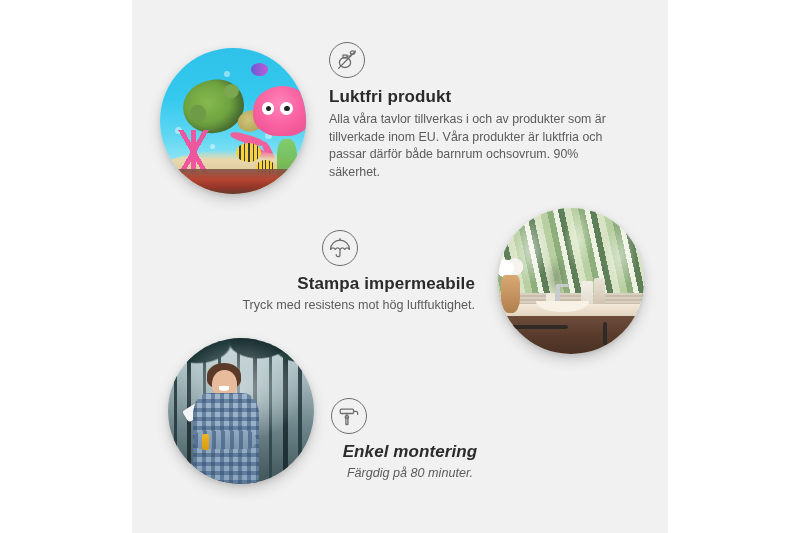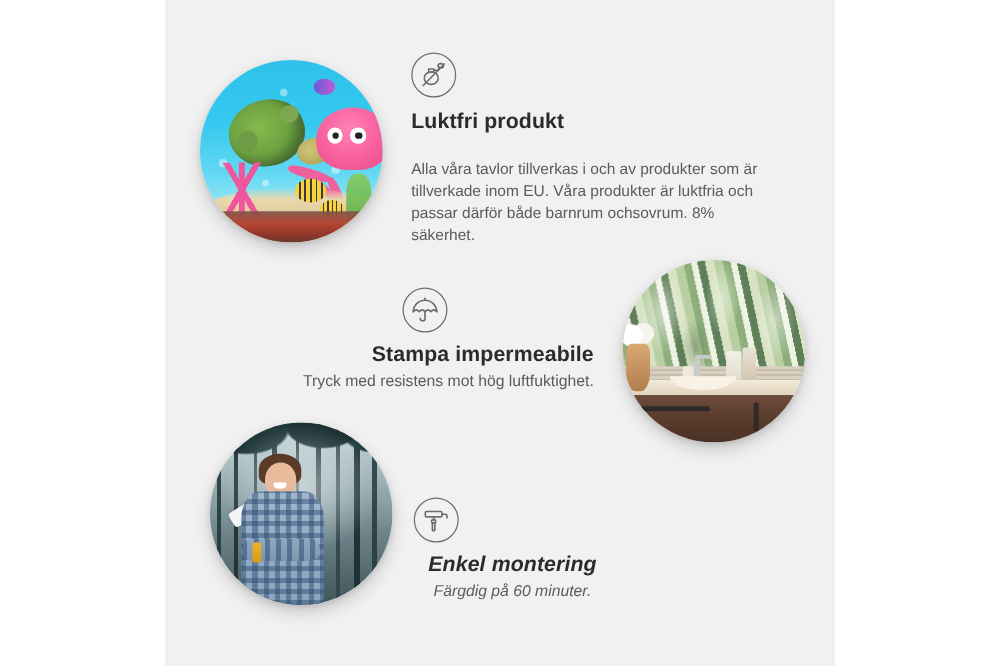--- a/index.html
+++ b/index.html
@@ -275,21 +275,21 @@
   }
   .f-body {
     font-size: 12.4px;
     line-height: 17.5px;
     color: #5b5b5b;
   }
 
   
   #feat-odour { left: 329px; top: 42px; width: 296px; }
   #feat-odour .icon-circle { margin-bottom: 9px; }
-  #feat-odour .f-title { margin-bottom: 20px; }
+  #feat-odour .f-title { margin-bottom: 4px; }
 
   
   #feat-water { left: 205px; top: 230px; width: 270px; text-align: right; }
   #feat-water .icon-wrap { display:flex; justify-content:center; }
   #feat-water .icon-circle { margin-bottom: 8px; }
   #feat-water .f-title { margin-bottom: 3px; }
   #feat-water .f-body { font-size: 12.6px; }
 
   
   #feat-mount { left: 300px; top: 398px; width: 220px; text-align: center; font-style: italic; }
@@ -339,21 +339,21 @@
         <svg width="24" height="24" viewBox="0 0 24 24" fill="none" stroke="#6d6d6d" stroke-width="1.3" stroke-linecap="round">
           <ellipse cx="10" cy="14.5" rx="5.6" ry="5"></ellipse>
           <path d="M8 7.2h4v2.6H8z"></path>
           <path d="M12 8.2h2.6c1 0 1.6-.7 1.6-1.7V5.6"></path>
           <ellipse cx="17.6" cy="4.6" rx="2.2" ry="1.7"></ellipse>
           <line x1="3.6" y1="20.4" x2="20.4" y2="3.2"></line>
         </svg>
       </div>
     </div>
     <div class="f-title">Luktfri produkt</div>
-    <div class="f-body">Alla våra tavlor tillverkas i och av produkter som är tillverkade inom EU. Våra produkter är luktfria och passar därför både barnrum ochsovrum. 8% säkerhet.</div>
+    <div class="f-body">Alla våra tavlor tillverkas i och av produkter som är tillverkade inom EU. Våra produkter är luktfria och passar därför både barnrum ochsovrum. 90% säkerhet.</div>
   </div>
 
   <div class="feature" id="feat-water">
     <div class="icon-wrap">
       <div class="icon-circle">
         <svg width="24" height="24" viewBox="0 0 24 24" fill="none" stroke="#6d6d6d" stroke-width="1.3" stroke-linecap="round" stroke-linejoin="round">
           <path d="M2.6 13.4C2.6 8.3 6.8 4.2 12 4.2s9.4 4.1 9.4 9.2"></path>
           <path d="M2.6 13.4c1.6-2 3.2-2 4.7 0 1.6-2 3.2-2 4.7 0 1.6-2 3.2-2 4.7 0 1.6-2 3.2-2 4.7 0"></path>
           <line x1="12" y1="4.2" x2="12" y2="2.6"></line>
           <path d="M12 13.4v5.3a1.9 1.9 0 0 1-3.8 0"></path>
@@ -405,16 +405,16 @@
         <svg width="24" height="24" viewBox="0 0 24 24" fill="none" stroke="#6d6d6d" stroke-width="1.3" stroke-linecap="round" stroke-linejoin="round">
           <rect x="3.2" y="5.2" width="13.4" height="4.3" rx="1.2"></rect>
           <path d="M16.6 7.35h2.4c.9 0 1.6.7 1.6 1.6v1.3"></path>
           <path d="M9.9 9.5v2.4"></path>
           <rect x="8.3" y="11.9" width="3.2" height="2.3" rx=".6"></rect>
           <rect x="8.9" y="14.2" width="2" height="6.3" rx=".6"></rect>
         </svg>
       </div>
     </div>
     <div class="f-title">Enkel montering</div>
-    <div class="f-body">Färgdig på 60 minuter.</div>
+    <div class="f-body">Färgdig på 80 minuter.</div>
   </div>
 
 </div>
 
 </body></html>

